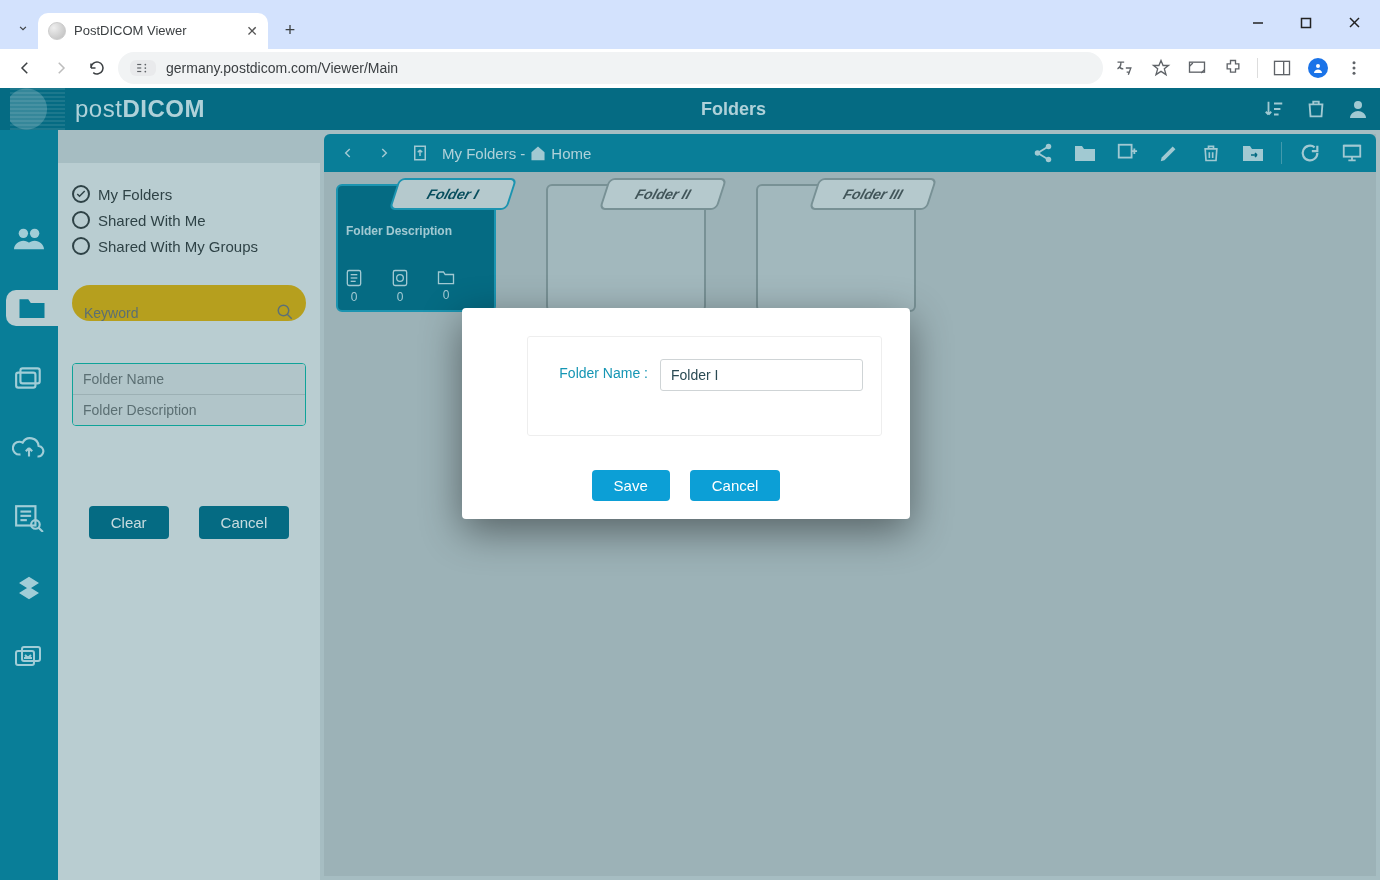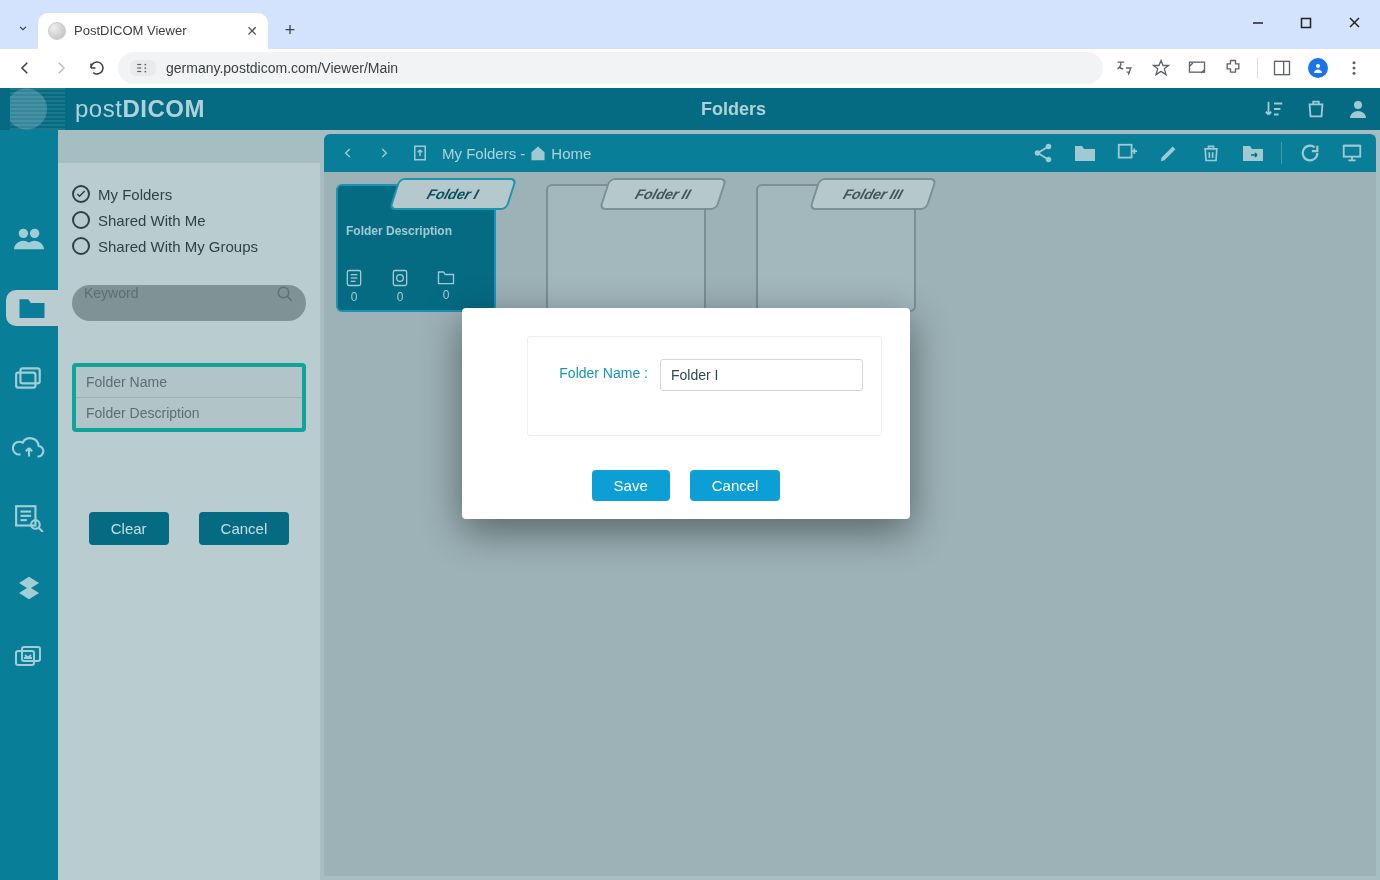--- a/index.html
+++ b/index.html
@@ -126,25 +126,25 @@
   width:262px;
   background:#ededed;
   padding:22px 14px;
   margin-top:33px;
 }
 .radio-list{display:flex;flex-direction:column;gap:8px;margin-bottom:30px;}
 .radio-row{display:flex;align-items:center;gap:8px;font-size:15px;color:#3c3c3c;}
 .radio-ring{width:18px;height:18px;border:2px solid #3c3c3c;border-radius:50%;display:flex;align-items:center;justify-content:center;}
 .radio-ring.check svg{stroke:#3c3c3c;}
 .search-box{
-  width:100%;height:36px;background:#a3a3a3;border-radius:18px;
-  display:flex;align-items:flex-start;padding:0 12px;gap:8px;color:#787878;
+  width:100%;height:36px;background:#eab308;border-radius:18px;
+  display:flex;align-items:flex-end;padding:0 12px;gap:8px;color:#787878;
 }
 .search-box input{flex:1;border:none;outline:none;background:transparent;font-size:14px;color:#444;}
-.filter-inputs{margin-top:42px;border:4px solid #14b8a6;border-radius:4px;overflow:hidden;}
+.filter-inputs{margin-top:42px;border:1px solid #14b8a6;border-radius:4px;overflow:hidden;}
 .filter-inputs input{width:100%;border:none;border-bottom:1px solid #c8c8c8;background:#e3e3e3;padding:7px 10px;font-size:14px;outline:none;color:#444;}
 .filter-inputs input:last-child{border-bottom:none;}
 .panel-btns{display:flex;gap:30px;margin-top:80px;justify-content:center;}
 .panel-btn{background:#077089;color:#fff;border:none;border-radius:4px;padding:8px 22px;font-size:15px;cursor:pointer;}
 
 
 .main{
   position:absolute;
   left:324px; top:46px; right:4px; bottom:4px;
   background:#c8cbcc;

